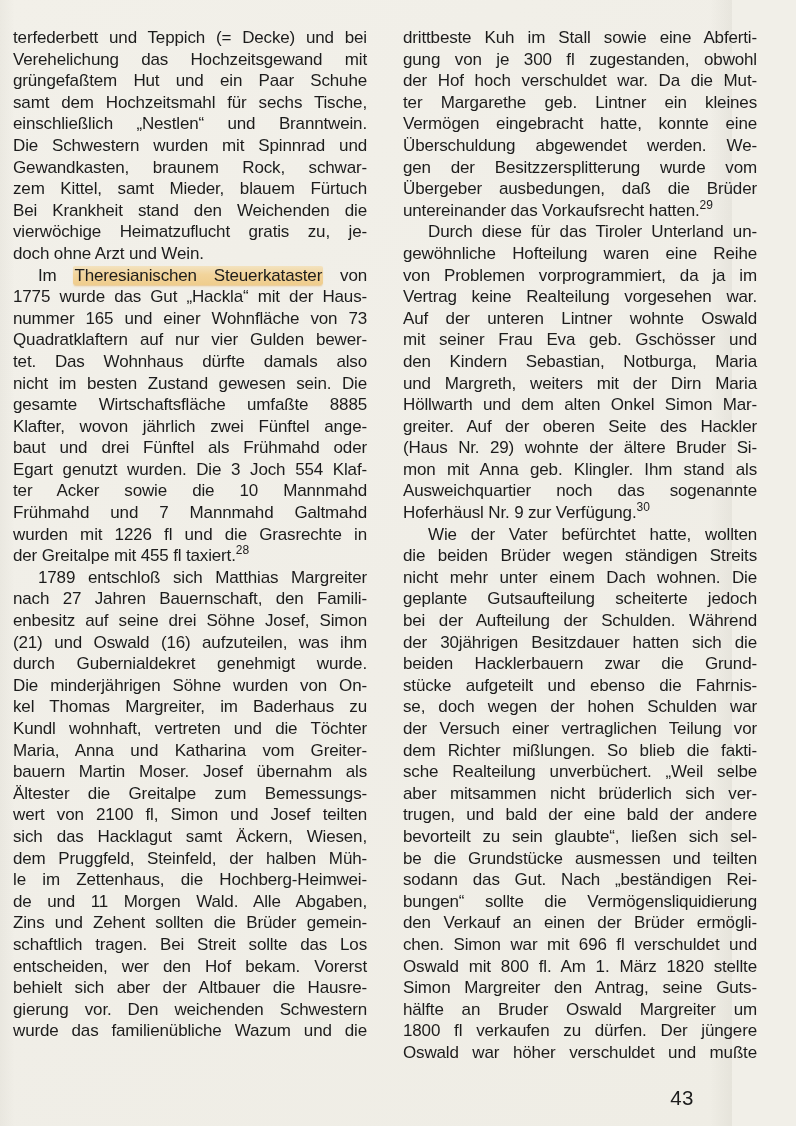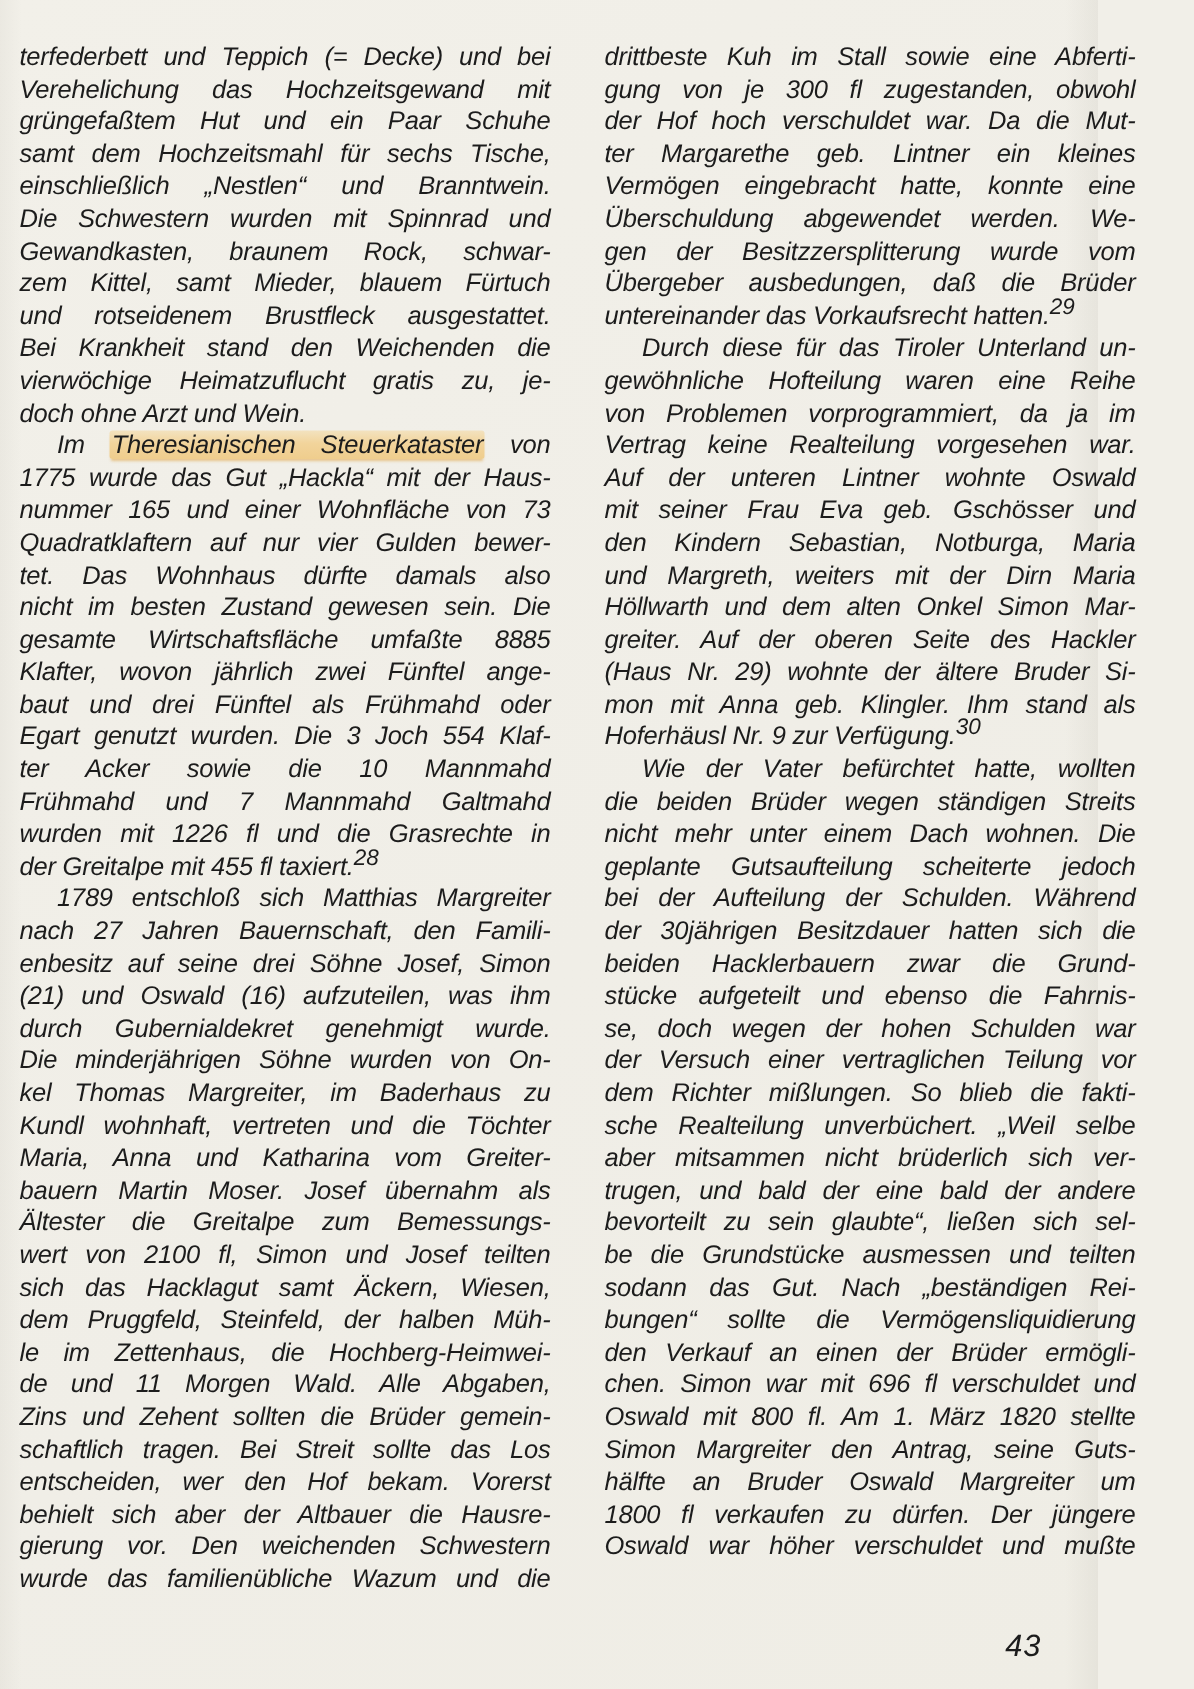--- a/index.html
+++ b/index.html
@@ -15,21 +15,20 @@
     background: #f1efe8;
   }
   .page {
     position: relative;
     width: 732px;
     height: 1126px;
     background:
       linear-gradient(to right, rgba(120,115,100,0.06) 0%, rgba(0,0,0,0) 2%),
       linear-gradient(to left, rgba(120,115,100,0.08) 0%, rgba(0,0,0,0) 3%),
       linear-gradient(135deg, #f2f0e9 0%, #f0eee7 55%, #efede5 100%);
-    font-style: italic;
   }
   .columns {
     display: flex;
     padding: 27px 38px 0 13px;
     gap: 36px;
     box-sizing: border-box;
   }
   .col {
     width: 354px;
     flex: 0 0 354px;
@@ -51,21 +50,21 @@
   .line.indent {
     text-indent: 25px;
   }
   .hl {
     background: linear-gradient(to bottom, rgba(244,216,158,0.55) 0%, #f2d49b 45%, #efcd8d 100%);
     box-shadow: 0 2px 2px -1px rgba(222,160,60,0.55);
     border-radius: 2px;
     padding: 0 1px;
   }
   sup.fn {
-    font-size: 15px;
+    font-size: 12px;
     line-height: 0;
     vertical-align: super;
     letter-spacing: 0;
   }
   .page-number {
     position: absolute;
     top: 1086px;
     right: 38px;
     font-size: 20.5px;
     letter-spacing: 0.5px;
@@ -79,21 +78,20 @@
   <div class="columns">
     <div class="col">
         <div class="line">terfederbett und Teppich (= Decke) und bei</div>
         <div class="line">Verehelichung das Hochzeitsgewand mit</div>
         <div class="line">grüngefaßtem Hut und ein Paar Schuhe</div>
         <div class="line">samt dem Hochzeitsmahl für sechs Tische,</div>
         <div class="line">einschließlich „Nestlen“ und Branntwein.</div>
         <div class="line">Die Schwestern wurden mit Spinnrad und</div>
         <div class="line">Gewandkasten, braunem Rock, schwar-</div>
         <div class="line">zem Kittel, samt Mieder, blauem Fürtuch</div>
-        <div class="line">und rotseidenem Brustfleck ausgestattet.</div>
         <div class="line">Bei Krankheit stand den Weichenden die</div>
         <div class="line">vierwöchige Heimatzuflucht gratis zu, je-</div>
         <div class="line para-end">doch ohne Arzt und Wein.</div>
         <div class="line indent">Im <span class="hl">Theresianischen Steuerkataster</span> von</div>
         <div class="line">1775 wurde das Gut „Hackla“ mit der Haus-</div>
         <div class="line">nummer 165 und einer Wohnfläche von 73</div>
         <div class="line">Quadratklaftern auf nur vier Gulden bewer-</div>
         <div class="line">tet. Das Wohnhaus dürfte damals also</div>
         <div class="line">nicht im besten Zustand gewesen sein. Die</div>
         <div class="line">gesamte Wirtschaftsfläche umfaßte 8885</div>
@@ -142,20 +140,21 @@
         <div class="line">von Problemen vorprogrammiert, da ja im</div>
         <div class="line">Vertrag keine Realteilung vorgesehen war.</div>
         <div class="line">Auf der unteren Lintner wohnte Oswald</div>
         <div class="line">mit seiner Frau Eva geb. Gschösser und</div>
         <div class="line">den Kindern Sebastian, Notburga, Maria</div>
         <div class="line">und Margreth, weiters mit der Dirn Maria</div>
         <div class="line">Höllwarth und dem alten Onkel Simon Mar-</div>
         <div class="line">greiter. Auf der oberen Seite des Hackler</div>
         <div class="line">(Haus Nr. 29) wohnte der ältere Bruder Si-</div>
         <div class="line">mon mit Anna geb. Klingler. Ihm stand als</div>
+        <div class="line">Ausweichquartier noch das sogenannte</div>
         <div class="line para-end">Hoferhäusl Nr. 9 zur Verfügung.<sup class="fn">30</sup></div>
         <div class="line indent">Wie der Vater befürchtet hatte, wollten</div>
         <div class="line">die beiden Brüder wegen ständigen Streits</div>
         <div class="line">nicht mehr unter einem Dach wohnen. Die</div>
         <div class="line">geplante Gutsaufteilung scheiterte jedoch</div>
         <div class="line">bei der Aufteilung der Schulden. Während</div>
         <div class="line">der 30jährigen Besitzdauer hatten sich die</div>
         <div class="line">beiden Hacklerbauern zwar die Grund-</div>
         <div class="line">stücke aufgeteilt und ebenso die Fahrnis-</div>
         <div class="line">se, doch wegen der hohen Schulden war</div>

